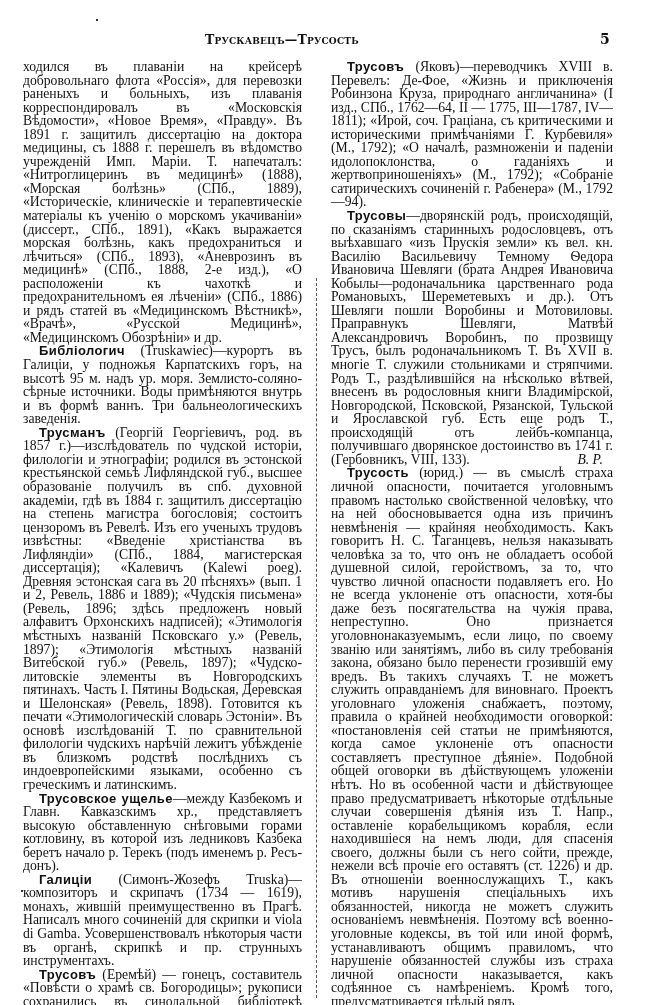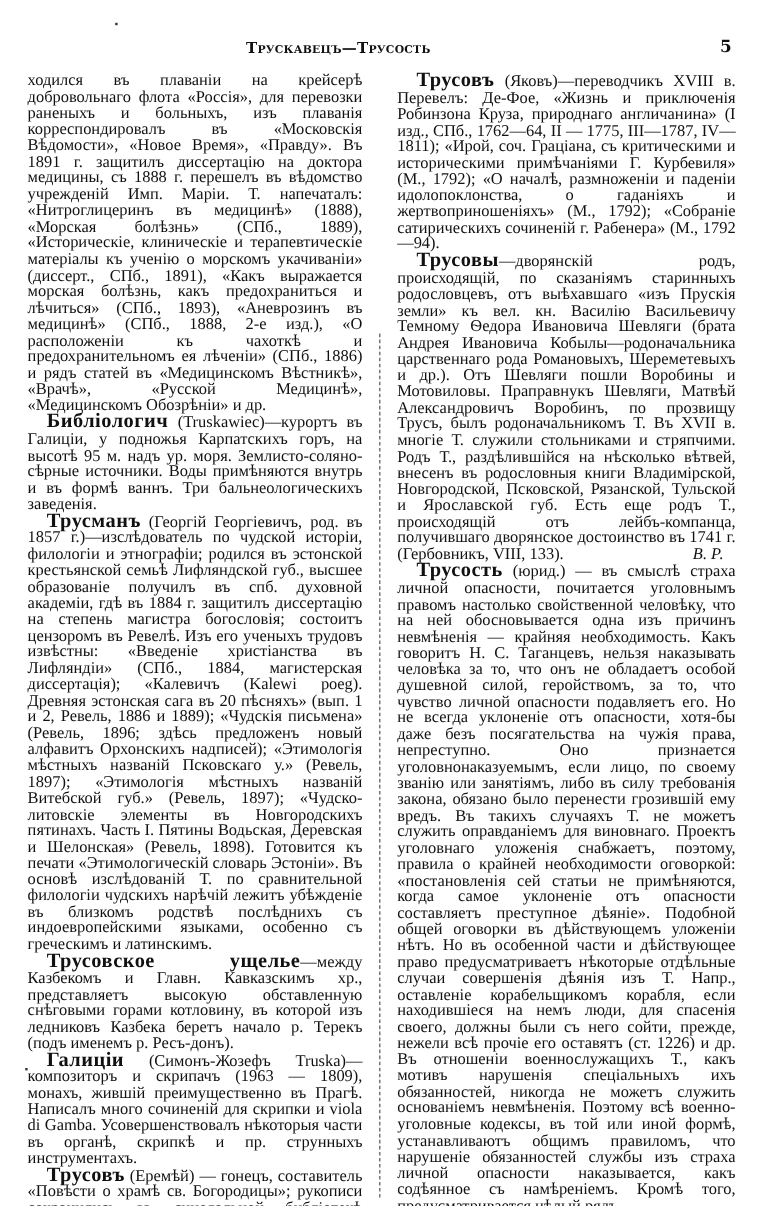--- a/index.html
+++ b/index.html
@@ -7,21 +7,21 @@
   .page { position:absolute; left:0; top:0; width:650px; height:1005px; }
   .header { position:absolute; top:32px; left:0; width:650px; height:20px; }
   .running-title { position:absolute; left:205px; top:0; font-family:"DejaVu Serif", serif; font-size:12.5px; font-weight:bold; letter-spacing:0.2px; font-variant:small-caps; }
   .page-number { position:absolute; left:600px; top:-1px; font-family:"DejaVu Serif", serif; font-size:14px; font-weight:bold; }
   .col { position:absolute; top:60px; font-family:"Liberation Serif", serif; font-size:13.7px; line-height:13.55px; text-align:justify; hyphens:manual; }
   .col.left { left:23px; width:279px; }
   .col.right { left:331px; width:282px; }
   .divider { position:absolute; left:316px; top:278px; width:0; height:720px; border-left:1px dashed #555; }
   .entry { margin:0; text-indent:16px; }
   .entry.cont { text-indent:0; }
-  .hw { font-family:Liberation Serif, serif; font-weight:bold; font-size:17px; letter-spacing:0.4px; }
+  .hw { font-family:Liberation Sans, sans-serif; font-weight:bold; font-size:13px; letter-spacing:0.4px; }
   .sig { display:block; text-align:right; font-style:italic; font-weight:normal; margin-top:-13.55px; padding-right:10px; }
   .mark { position:absolute; background:#333; }
 </style>
 </head>
 <body>
 
 <div class="page">
 
   <div class="header">
     <span class="running-title">Трускавецъ—Трусость</span>
@@ -33,21 +33,21 @@
 
   <div class="col left">
     <p class="entry cont">ходился въ плаваніи на крейсерѣ добровольнаго флота «Россія», для перевозки раненыхъ и больныхъ, изъ плаванія корреспондировалъ въ «Московскія Вѣдомости», «Новое Время», «Правду». Въ 1891 г. защитилъ диссертацію на доктора медицины, съ 1888 г. перешелъ въ вѣдомство учрежденій Имп. Маріи. Т. напечаталъ: «Нитроглицеринъ въ медицинѣ» (1888), «Морская болѣзнь» (СПб., 1889), «Историческіе, клиническіе и терапевтическіе матеріалы къ ученію о морскомъ укачиваніи» (диссерт., СПб., 1891), «Какъ выражается морская болѣзнь, какъ предохраниться и лѣчиться» (СПб., 1893), «Аневрозинъ въ медицинѣ» (СПб., 1888, 2-е изд.), «О расположеніи къ чахоткѣ и предохранительномъ ея лѣченіи» (СПб., 1886) и рядъ статей въ «Медицинскомъ Вѣстникѣ», «Врачѣ», «Русской Медицинѣ», «Медицинскомъ Обозрѣніи» и др.</p>
 
     <p class="entry"><span class="hw">Библіологич</span><span> (Truskawiec)—курортъ въ Галиціи, у подножья Карпатскихъ горъ, на высотѣ 95 м. надъ ур. моря. Землисто-соляно-сѣрные источники. Воды примѣняются внутрь и въ формѣ ваннъ. Три бальнеологическихъ заведенія.</span></p>
 
     <p class="entry"><span class="hw">Трусманъ</span><span> (Георгій Георгіевичъ, род. въ 1857 г.)—изслѣдователь по чудской исторіи, филологіи и этнографіи; родился въ эстонской крестьянской семьѣ Лифляндской губ., высшее образованіе получилъ въ спб. духовной академіи, гдѣ въ 1884 г. защитилъ диссертацію на степень магистра богословія; состоитъ цензоромъ въ Ревелѣ. Изъ его ученыхъ трудовъ извѣстны: «Введеніе христіанства въ Лифляндіи» (СПб., 1884, магистерская диссертація); «Калевичъ (Kalewi poeg). Древняя эстонская сага въ 20 пѣсняхъ» (вып. 1 и 2, Ревель, 1886 и 1889); «Чудскія письмена» (Ревель, 1896; здѣсь предложенъ новый алфавитъ Орхонскихъ надписей); «Этимологія мѣстныхъ названій Псковскаго у.» (Ревель, 1897); «Этимологія мѣстныхъ названій Витебской губ.» (Ревель, 1897); «Чудско-литовскіе элементы въ Новгородскихъ пятинахъ. Часть I. Пятины Водьская, Деревская и Шелонская» (Ревель, 1898). Готовится къ печати «Этимологическій словарь Эстоніи». Въ основѣ изслѣдованій Т. по сравнительной филологіи чудскихъ нарѣчій лежитъ убѣжденіе въ близкомъ родствѣ послѣднихъ съ индоевропейскими языками, особенно съ греческимъ и латинскимъ.</span></p>
 
     <p class="entry"><span class="hw">Трусовское ущелье</span><span>—между Казбекомъ и Главн. Кавказскимъ хр., представляетъ высокую обставленную снѣговыми горами котловину, въ которой изъ ледниковъ Казбека беретъ начало р. Терекъ (подъ именемъ р. Ресъ-донъ).</span></p>
 
-    <p class="entry"><span class="hw">Галиціи</span><span> (Симонъ-Жозефъ Truska)—композиторъ и скрипачъ (1963 — 1809), монахъ, жившій преимущественно въ Прагѣ. Написалъ много сочиненій для скрипки и viola di Gamba. Усовершенствовалъ нѣкоторыя части въ органѣ, скрипкѣ и пр. струнныхъ инструментахъ.</span></p>
+    <p class="entry"><span class="hw">Галиціи</span><span> (Симонъ-Жозефъ Truska)—композиторъ и скрипачъ (1734 — 1619), монахъ, жившій преимущественно въ Прагѣ. Написалъ много сочиненій для скрипки и viola di Gamba. Усовершенствовалъ нѣкоторыя части въ органѣ, скрипкѣ и пр. струнныхъ инструментахъ.</span></p>
 
     <p class="entry"><span class="hw">Трусовъ</span><span> (Еремѣй) — гонецъ, составитель «Повѣсти о храмѣ св. Богородицы»; рукописи сохранились въ синодальной библіотекѣ Волоколамскаго м-ря и нѣкоторыхъ др. См. «Библіологич. Словарь» Строева, 271.</span></p>
   </div>
 
   <div class="divider"></div>
 
   <div class="col right">
     <p class="entry"><span class="hw">Трусовъ</span><span> (Яковъ)—переводчикъ XVIII в. Перевелъ: Де-Фое, «Жизнь и приключенія Робинзона Круза, природнаго англичанина» (I изд., СПб., 1762—64, II — 1775, III—1787, IV—1811); «Ирой, соч. Граціана, съ критическими и историческими примѣчаніями Г. Курбевиля» (М., 1792); «О началѣ, размноженіи и паденіи идолопоклонства, о гаданіяхъ и жертвоприношеніяхъ» (М., 1792); «Собраніе сатирическихъ сочиненій г. Рабенера» (М., 1792—94).</span></p>
 
     <p class="entry"><span class="hw">Трусовы</span><span>—дворянскій родъ, происходящій, по сказаніямъ старинныхъ родословцевъ, отъ выѣхавшаго «изъ Прускія земли» къ вел. кн. Василію Васильевичу Темному Ѳедора Ивановича Шевляги (брата Андрея Ивановича Кобылы—родоначальника царственнаго рода Романовыхъ, Шереметевыхъ и др.). Отъ Шевляги пошли Воробины и Мотовиловы. Праправнукъ Шевляги, Матвѣй Александровичъ Воробинъ, по прозвищу Трусъ, былъ родоначальникомъ Т. Въ XVII в. многіе Т. служили стольниками и стряпчими. Родъ Т., раздѣлившійся на нѣсколько вѣтвей, внесенъ въ родословныя книги Владимірской, Новгородской, Псковской, Рязанской, Тульской и Ярославской губ. Есть еще родъ Т., происходящій отъ лейбъ-компанца, получившаго дворянское достоинство въ 1741 г. (Гербовникъ, VIII, 133).</span><span class="sig">В. Р.</span></p>

